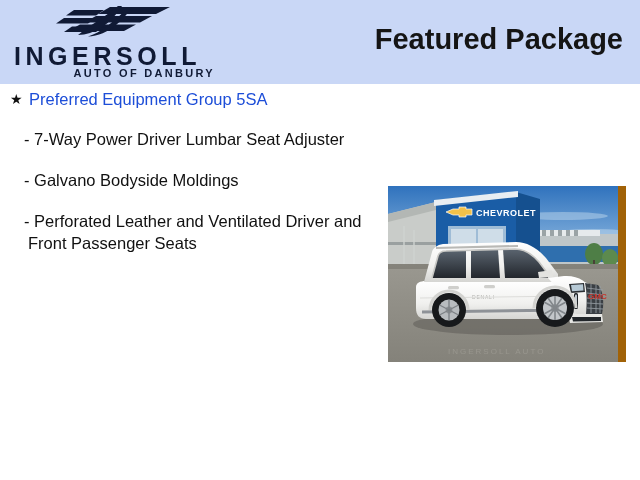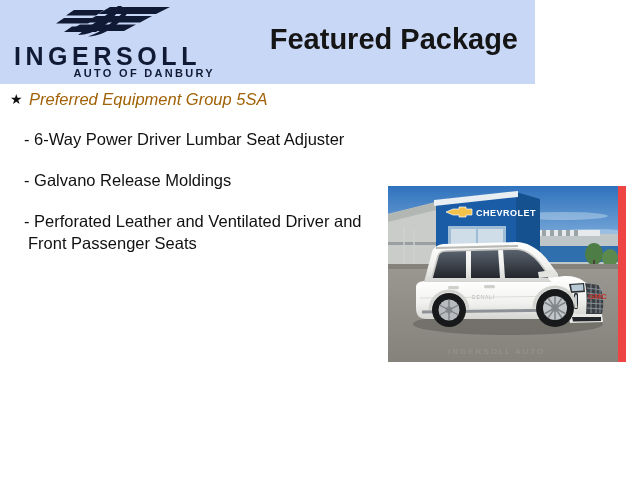--- a/index.html
+++ b/index.html
@@ -13,21 +13,21 @@
     overflow: hidden;
     font-family: "Liberation Sans", sans-serif;
     position: relative;
   }
 
   
   .header {
     position: absolute;
     left: 0;
     top: 0;
-    width: 535px;
+    width: 640px;
     height: 84px;
     background: #c9d7f6;
     box-sizing: border-box;
   }
 
   .brand-block {
     position: absolute;
     left: 0px;
     top: 2px;
     width: 215px;
@@ -108,43 +108,42 @@
   .feat-star {
     font-size: 14px;
     line-height: 22px;
     color: #111;
     width: 19px;
     flex: 0 0 19px;
   }
   .feat-head-text {
     font-size: 16.5px;
     line-height: 22px;
-    color: #a16207;
-    font-style: italic;
+    color: #1d4ed8;
   }
 
   .feat-item {
     padding: 0 6px 0 28px;
     font-size: 16.5px;
     line-height: 22px;
     color: #111;
     margin-bottom: 19px;
     text-indent: -4px;
   }
   .feat-item:last-child { margin-bottom: 0; }
 
   
   .vehicle-photo {
     position: absolute;
     left: 388px;
     top: 102px;
     width: 238px;
     height: 176px;
     overflow: hidden;
-    background: #ef4444;
+    background: #a16207;
   }
   .vp-svg { display: block; width: 230px; height: 176px; }
 </style>
 </head>
 <body>
 
 <div class="header">
 
   <div class="brand-block">
 
@@ -177,22 +176,22 @@
 
 <div class="content">
 
   <div class="feature-list">
 
     <div class="feat-head">
       <span class="feat-star">★</span>
       <span class="feat-head-text">Preferred Equipment Group 5SA</span>
     </div>
 
-    <div class="feat-item">- 6-Way Power Driver Lumbar Seat Adjuster</div>
-    <div class="feat-item">- Galvano Release Moldings</div>
+    <div class="feat-item">- 7-Way Power Driver Lumbar Seat Adjuster</div>
+    <div class="feat-item">- Galvano Bodyside Moldings</div>
     <div class="feat-item">- Perforated Leather and Ventilated Driver and Front Passenger Seats</div>
   </div>
 
   <div class="vehicle-photo">
     <svg class="vp-svg" viewBox="0 0 230 176" xmlns="http://www.w3.org/2000/svg">
       <defs>
         <linearGradient id="sky" x1="0" y1="0" x2="0" y2="1">
           <stop offset="0%" stop-color="#2f72bd"></stop>
           <stop offset="100%" stop-color="#9ec4e6"></stop>
         </linearGradient>

